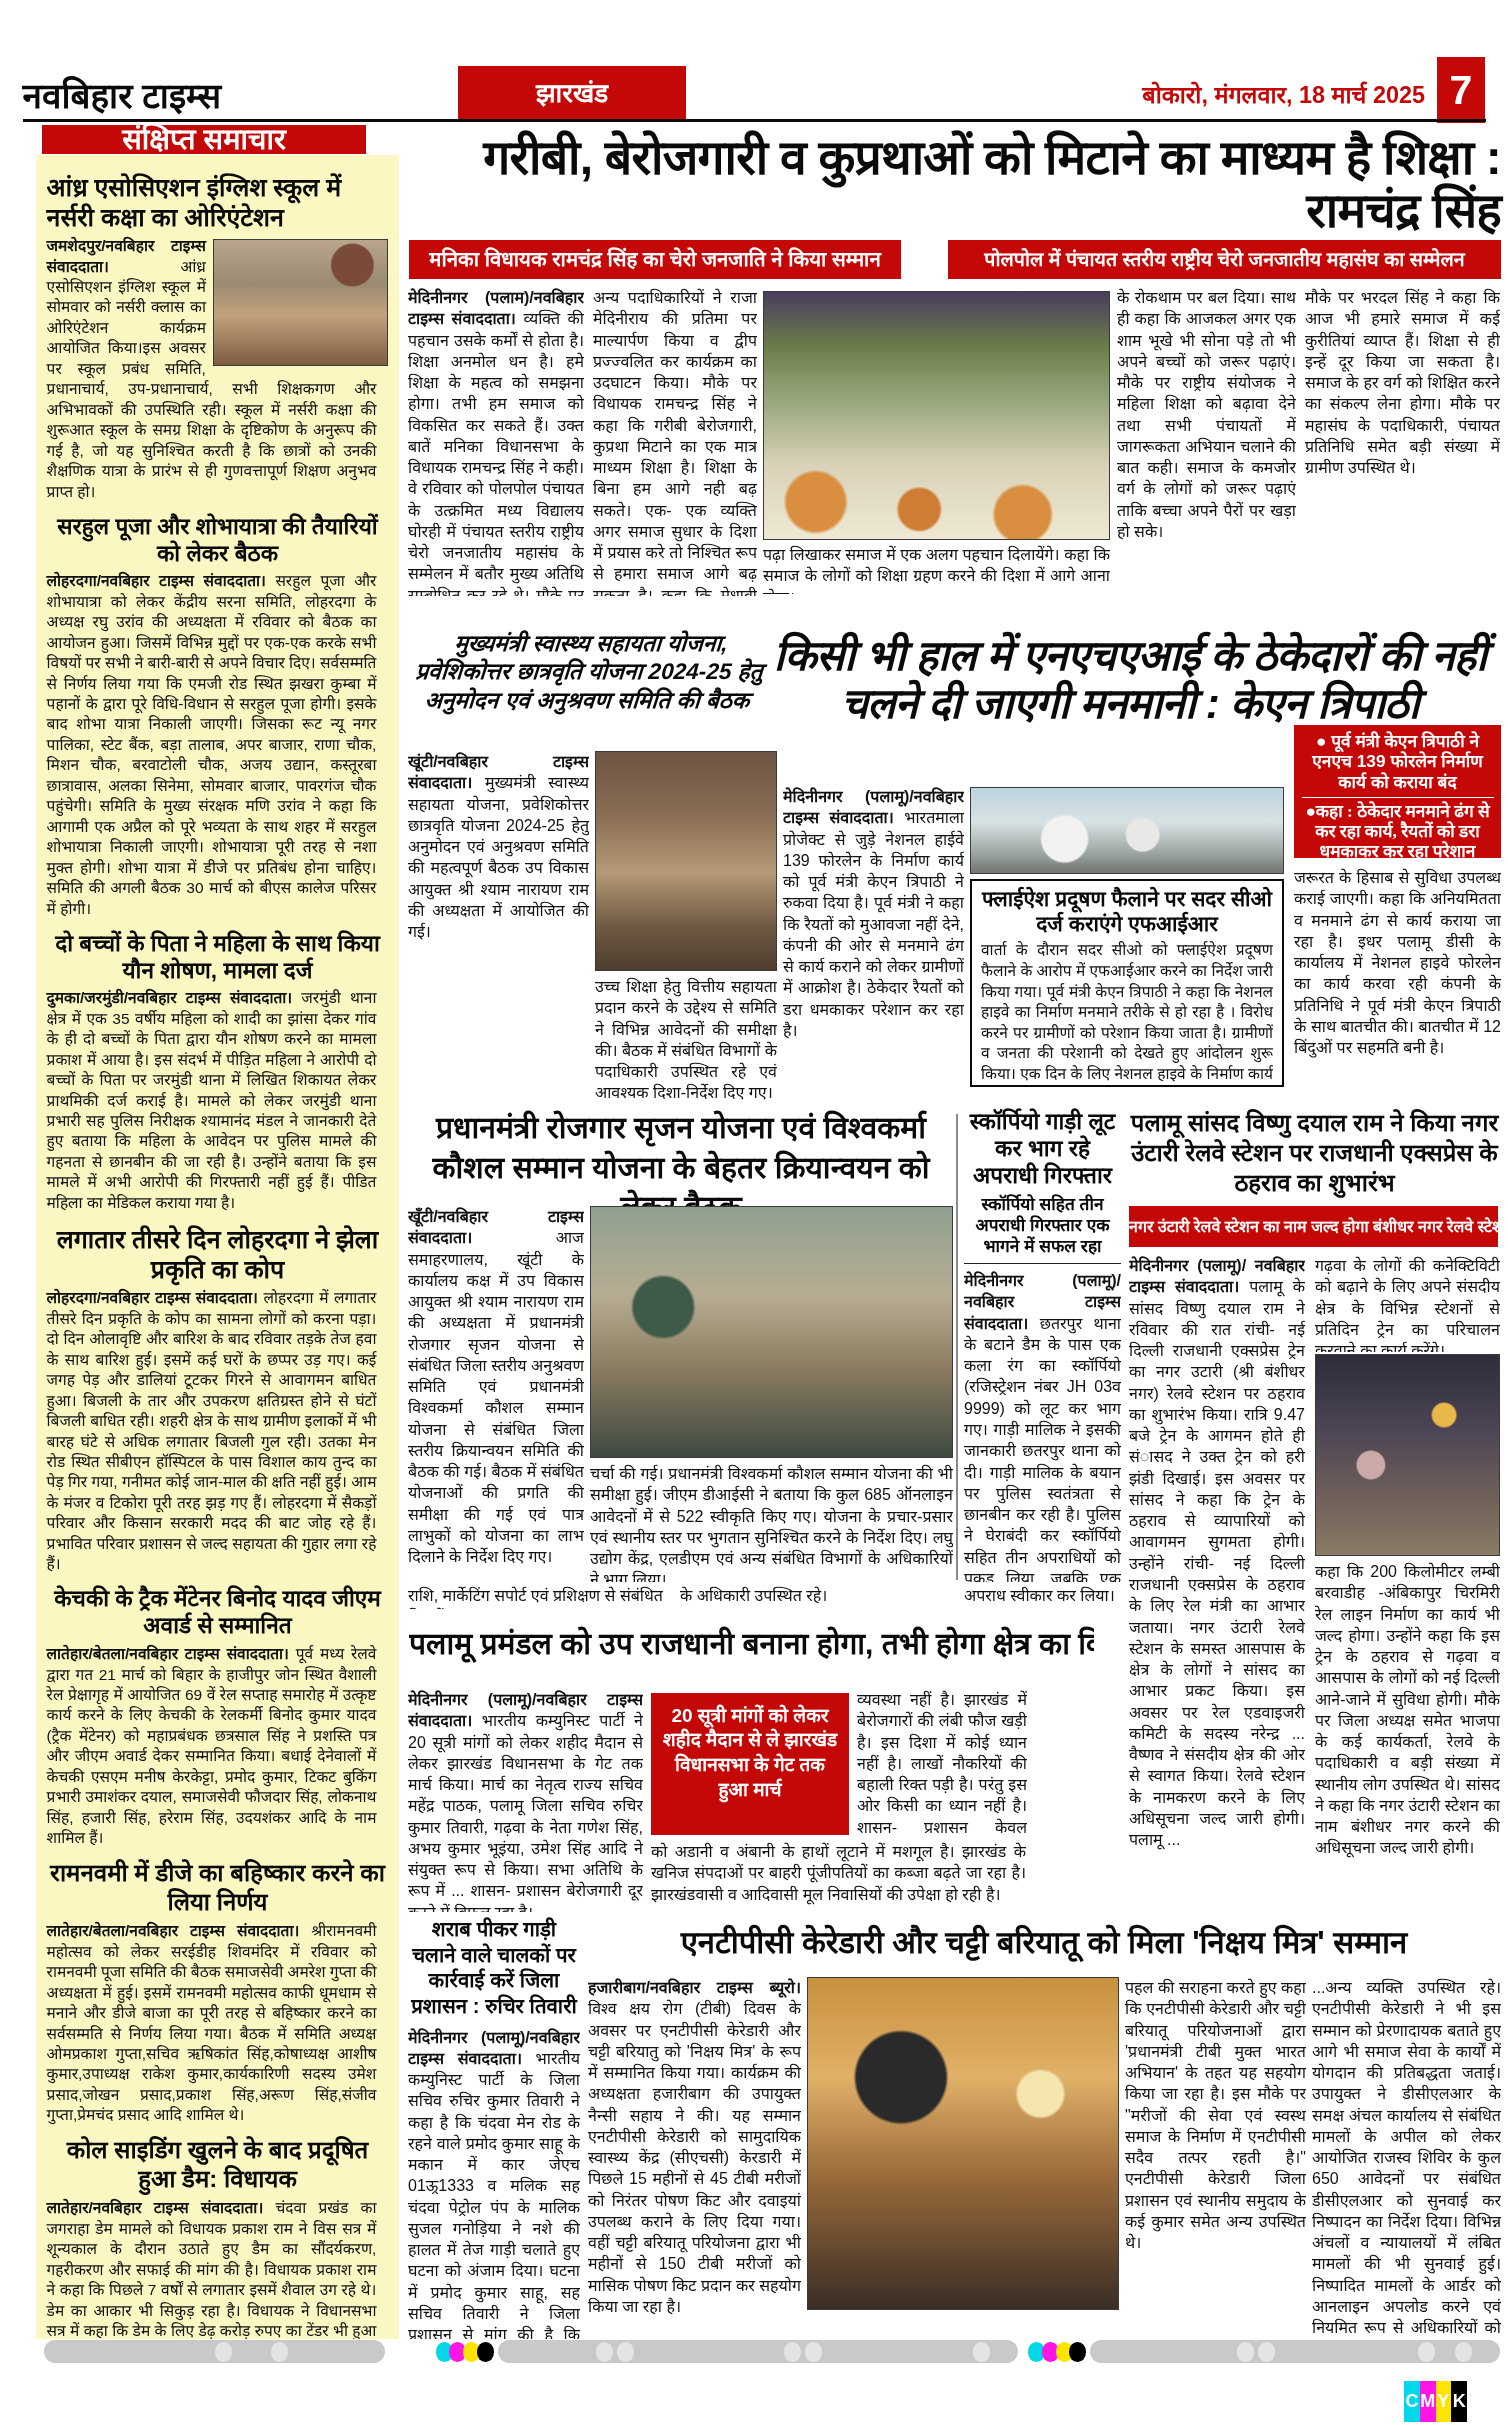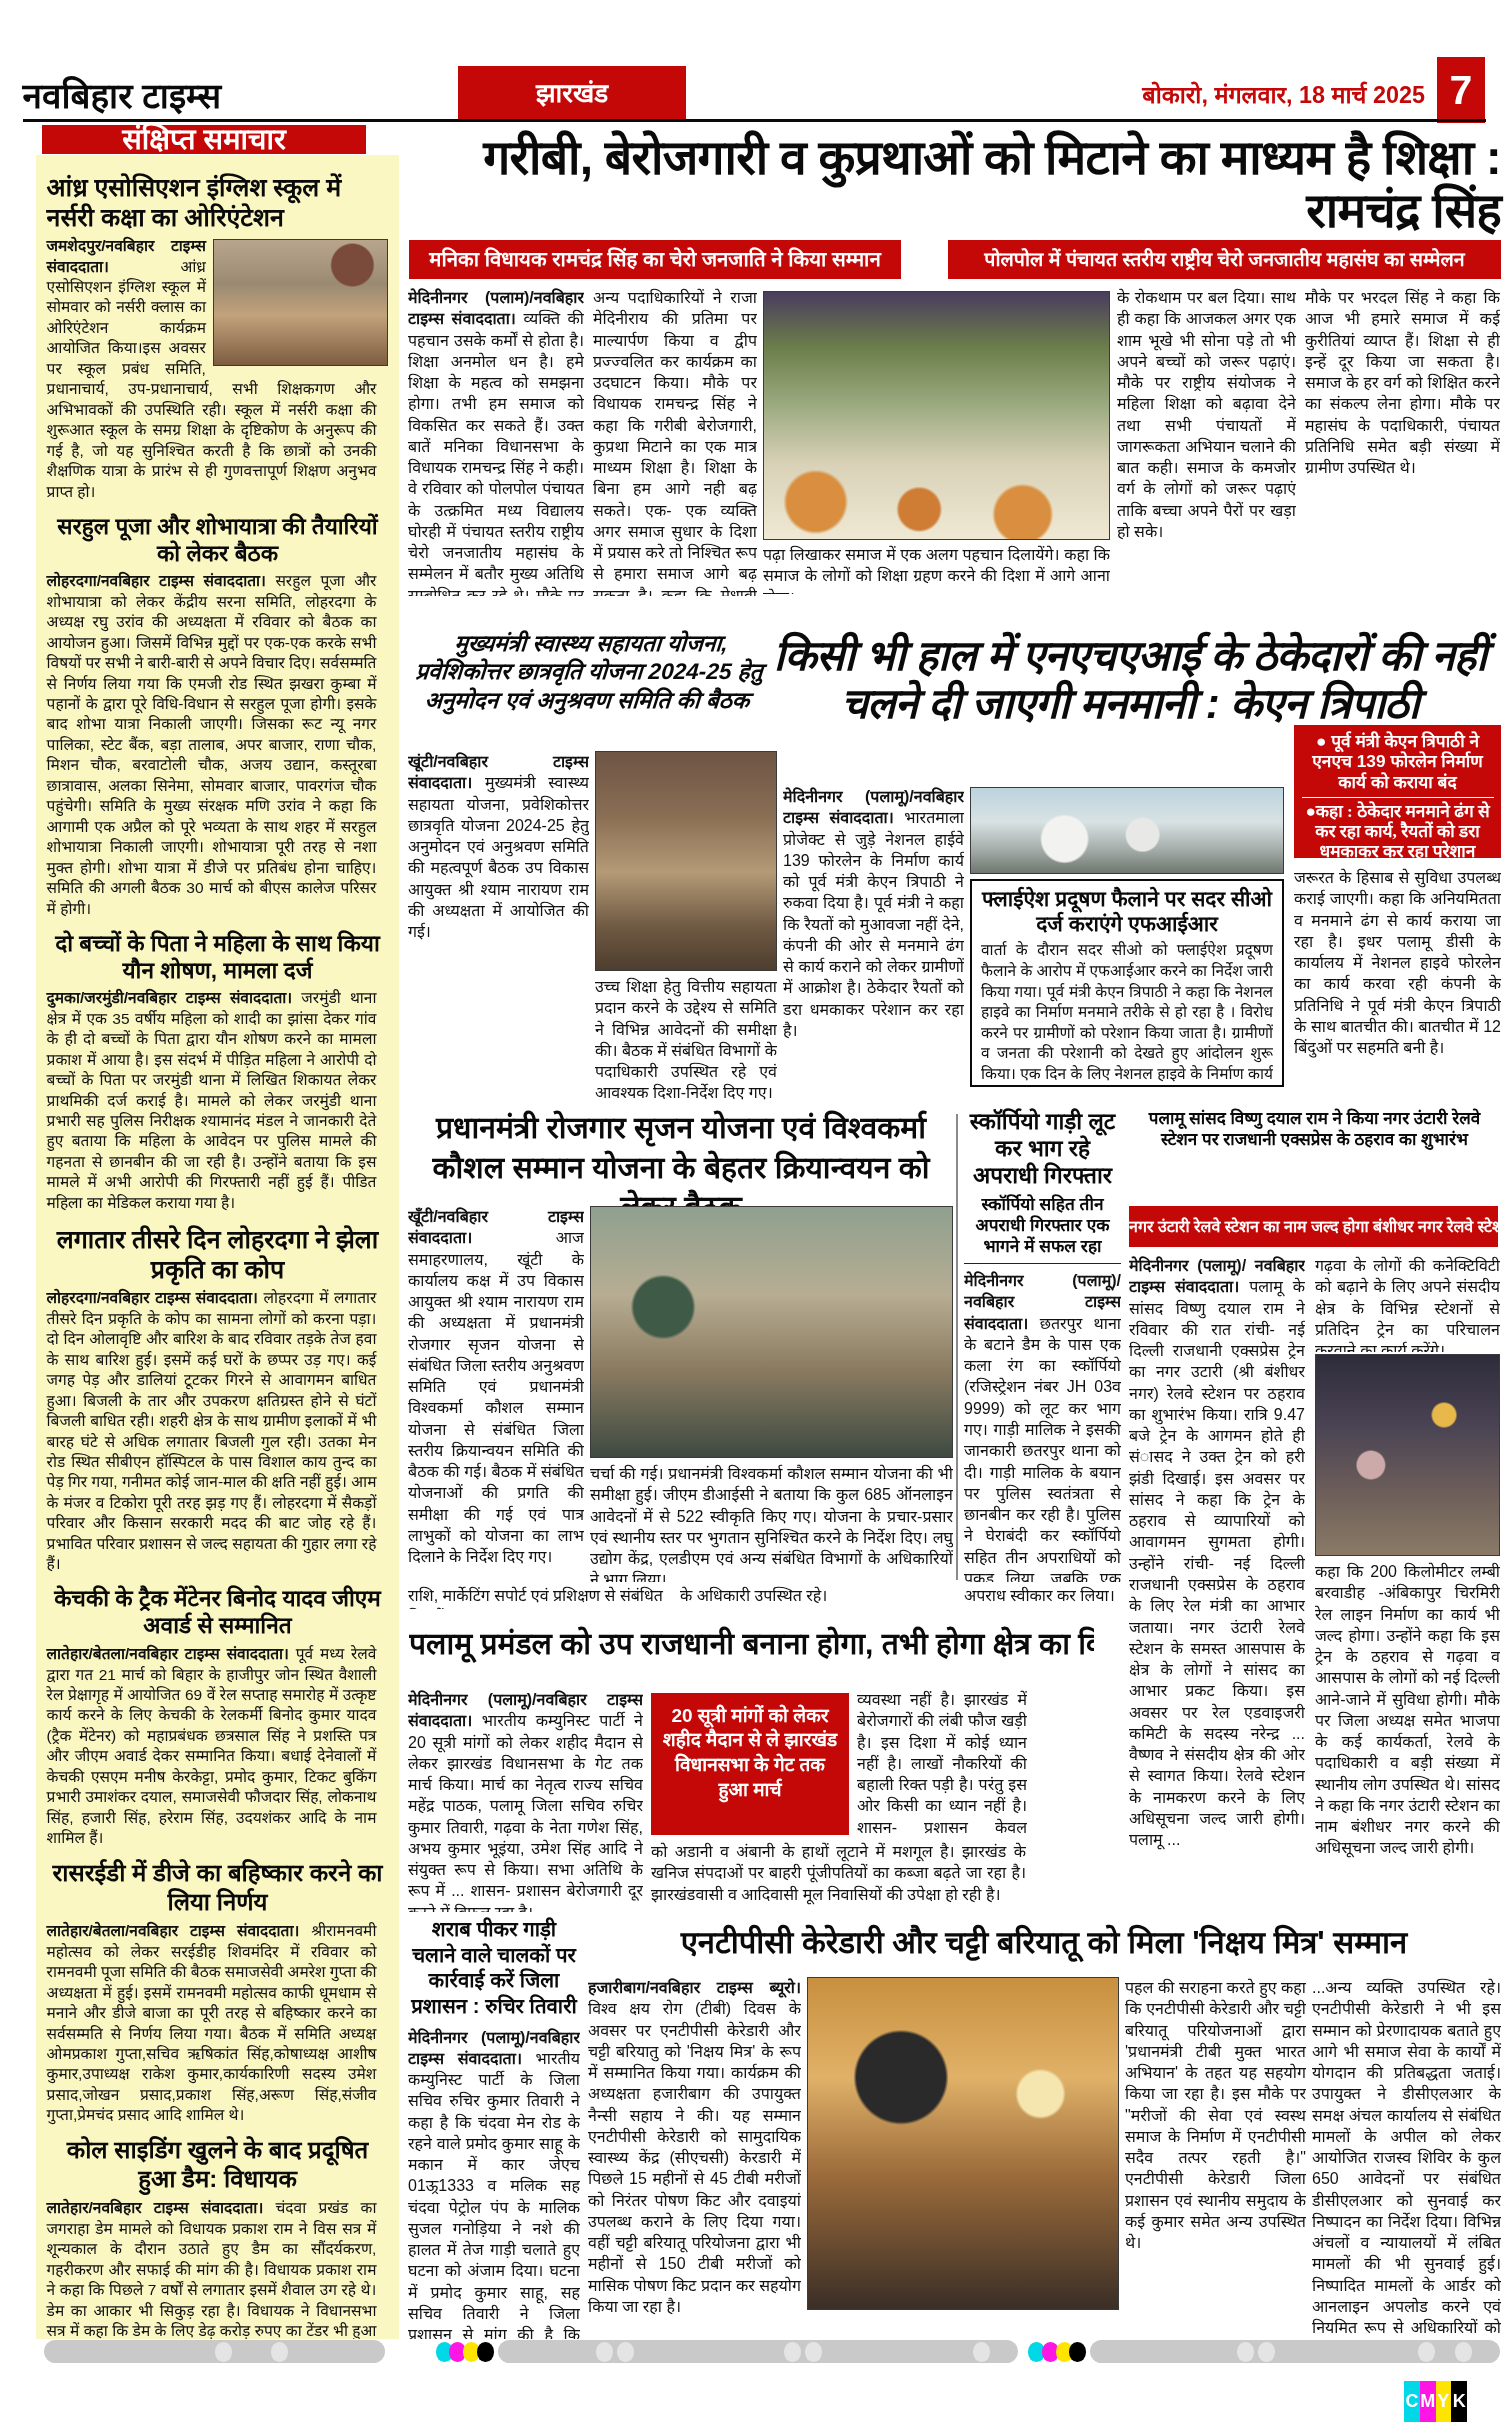--- a/index.html
+++ b/index.html
@@ -46,21 +46,21 @@
 
   <h3>दो बच्चों के पिता ने महिला के साथ किया यौन शोषण, मामला दर्ज</h3>
   <p><b class="byline">दुमका/जरमुंडी/नवबिहार टाइम्स संवाददाता।</b> <span>जरमुंडी थाना क्षेत्र में एक 35 वर्षीय महिला को शादी का झांसा देकर गांव के ही दो बच्चों के पिता द्वारा यौन शोषण करने का मामला प्रकाश में आया है। इस संदर्भ में पीड़ित महिला ने आरोपी दो बच्चों के पिता पर जरमुंडी थाना में लिखित शिकायत लेकर प्राथमिकी दर्ज कराई है। मामले को लेकर जरमुंडी थाना प्रभारी सह पुलिस निरीक्षक श्यामानंद मंडल ने जानकारी देते हुए बताया कि महिला के आवेदन पर पुलिस मामले की गहनता से छानबीन की जा रही है। उन्होंने बताया कि इस मामले में अभी आरोपी की गिरफ्तारी नहीं हुई हैं। पीडित महिला का मेडिकल कराया गया है।</span></p>
 
   <h3 style="font-size:25px;">लगातार तीसरे दिन लोहरदगा ने झेला प्रकृति का कोप</h3>
   <p><b class="byline">लोहरदगा/नवबिहार टाइम्स संवाददाता।</b> <span>लोहरदगा में लगातार तीसरे दिन प्रकृति के कोप का सामना लोगों को करना पड़ा। दो दिन ओलावृष्टि और बारिश के बाद रविवार तड़के तेज हवा के साथ बारिश हुई। इसमें कई घरों के छप्पर उड़ गए। कई जगह पेड़ और डालियां टूटकर गिरने से आवागमन बाधित हुआ। बिजली के तार और उपकरण क्षतिग्रस्त होने से घंटों बिजली बाधित रही। शहरी क्षेत्र के साथ ग्रामीण इलाकों में भी बारह घंटे से अधिक लगातार बिजली गुल रही। उतका मेन रोड स्थित सीबीएन हॉस्पिटल के पास विशाल काय तुन्द का पेड़ गिर गया, गनीमत कोई जान-माल की क्षति नहीं हुई। आम के मंजर व टिकोरा पूरी तरह झड़ गए हैं। लोहरदगा में सैकड़ों परिवार और किसान सरकारी मदद की बाट जोह रहे हैं। प्रभावित परिवार प्रशासन से जल्द सहायता की गुहार लगा रहे हैं।</span></p>
 
   <h3>केचकी के ट्रैक मेंटेनर बिनोद यादव जीएम अवार्ड से सम्मानित</h3>
   <p><b class="byline">लातेहार/बेतला/नवबिहार टाइम्स संवाददाता।</b> <span>पूर्व मध्य रेलवे द्वारा गत 21 मार्च को बिहार के हाजीपुर जोन स्थित वैशाली रेल प्रेक्षागृह में आयोजित 69 वें रेल सप्ताह समारोह में उत्कृष्ट कार्य करने के लिए केचकी के रेलकर्मी बिनोद कुमार यादव (ट्रैक मेंटेनर) को महाप्रबंधक छत्रसाल सिंह ने प्रशस्ति पत्र और जीएम अवार्ड देकर सम्मानित किया। बधाई देनेवालों में केचकी एसएम मनीष केरकेट्टा, प्रमोद कुमार, टिकट बुकिंग प्रभारी उमाशंकर दयाल, समाजसेवी फौजदार सिंह, लोकनाथ सिंह, हजारी सिंह, हरेराम सिंह, उदयशंकर आदि के नाम शामिल हैं।</span></p>
 
-  <h3 style="font-size:24px;">रासरईडी में डीजे का बहिष्कार करने का लिया निर्णय</h3>
+  <h3 style="font-size:24px;">रामनवमी में डीजे का बहिष्कार करने का लिया निर्णय</h3>
   <p><b class="byline">लातेहार/बेतला/नवबिहार टाइम्स संवाददाता।</b> <span>श्रीरामनवमी महोत्सव को लेकर सरईडीह शिवमंदिर में रविवार को रामनवमी पूजा समिति की बैठक समाजसेवी अमरेश गुप्ता की अध्यक्षता में हुई। इसमें रामनवमी महोत्सव काफी धूमधाम से मनाने और डीजे बाजा का पूरी तरह से बहिष्कार करने का सर्वसम्मति से निर्णय लिया गया। बैठक में समिति अध्यक्ष ओमप्रकाश गुप्ता,सचिव ऋषिकांत सिंह,कोषाध्यक्ष आशीष कुमार,उपाध्यक्ष राकेश कुमार,कार्यकारिणी सदस्य उमेश प्रसाद,जोखन प्रसाद,प्रकाश सिंह,अरूण सिंह,संजीव गुप्ता,प्रेमचंद प्रसाद आदि शामिल थे।</span></p>
 
   <h3 style="font-size:24px;">कोल साइडिंग खुलने के बाद प्रदूषित हुआ डैम: विधायक</h3>
   <p><b class="byline">लातेहार/नवबिहार टाइम्स संवाददाता।</b> <span>चंदवा प्रखंड का जगराहा डेम मामले को विधायक प्रकाश राम ने विस सत्र में शून्यकाल के दौरान उठाते हुए डैम का सौंदर्यकरण, गहरीकरण और सफाई की मांग की है। विधायक प्रकाश राम ने कहा कि पिछले 7 वर्षों से लगातार इसमें शैवाल उग रहे थे। डेम का आकार भी सिकुड़ रहा है। विधायक ने विधानसभा सत्र में कहा कि डेम के लिए डेढ़ करोड़ रुपए का टेंडर भी हुआ था, लेकिन स्थिति यथावत बनी हुई है। जो डेम में पानी सालों भर रहता था, उस डेम में पानी की जगह शैवाल दिख रहा है। यदि लगातार यही स्थिति बनी रही तो भविष्य में चंदवावासियों को पाने के लिए तरसना होगा।</span></p>
 
   <h3 style="font-size:23.4px;">जेबीकेएसएस प्रखंड प्रभारी के लिए 31 लोगों ने दिए प्रस्ताव</h3>
 
 </div>
 
 <div class="abs hd center" style="left:411px;top:132px;width:1090px;height:107px;font-size:48px;line-height:1.1;letter-spacing:-0.8px;text-align:right;">गरीबी, बेरोजगारी व कुप्रथाओं को मिटाने का माध्यम है शिक्षा : रामचंद्र सिंह</div>
@@ -110,21 +110,21 @@
 <div class="abs body-txt clip" style="left:680px;top:1585px;width:166px;height:24px;">के अधिकारी उपस्थित रहे।</div>
 
 <div class="vrule abs" style="left:956px;top:1114px;height:466px;"></div>
 <div class="abs clip" style="left:964px;top:1108px;width:157px;height:474px;">
   <div class="hd center" style="font-size:22.6px;line-height:1.2;">स्कॉर्पियो गाड़ी लूट कर भाग रहे अपराधी गिरफ्तार</div>
   <div class="hd center" style="font-size:17.3px;line-height:1.22;margin-top:4.5px;border-bottom:1.5px solid #222;padding-bottom:6px;">स्कॉर्पियो सहित तीन अपराधी गिरफ्तार एक भागने में सफल रहा</div>
   <div class="body-txt jus" style="margin-top:6px;"><b class="byline">मेदिनीनगर (पलामू)/नवबिहार टाइम्स संवाददाता।</b> <span>छतरपुर थाना के बटाने डैम के पास एक कला रंग का स्कॉर्पियो (रजिस्ट्रेशन नंबर JH 03व 9999) को लूट कर भाग गए। गाड़ी मालिक ने इसकी जानकारी छतरपुर थाना को दी। गाड़ी मालिक के बयान पर पुलिस स्वतंत्रता से छानबीन कर रही है। पुलिस ने घेराबंदी कर स्कॉर्पियो सहित तीन अपराधियों को पकड़ लिया, जबकि एक भागने में सफल रहा। अपराधी पुलिस की पूछताछ में देख विफलता के पास भी सहित रोड पर हो दुर्घटनाग्रस्त हो गया। पकड़े गए अपराधियों ने पूछताछ में अपना</span></div>
 </div>
 <div class="abs body-txt clip" style="left:964px;top:1585px;width:157px;height:24px;">अपराध स्वीकार कर लिया।</div>
 
-<div class="abs hd center" style="left:1129px;top:1108px;width:371px;height:93px;font-size:17px;line-height:1.25;">पलामू सांसद विष्णु दयाल राम ने किया नगर उंटारी रेलवे स्टेशन पर राजधानी एक्सप्रेस के ठहराव का शुभारंभ</div>
+<div class="abs hd center" style="left:1129px;top:1108px;width:371px;height:93px;font-size:24px;line-height:1.25;">पलामू सांसद विष्णु दयाल राम ने किया नगर उंटारी रेलवे स्टेशन पर राजधानी एक्सप्रेस के ठहराव का शुभारंभ</div>
 <div class="abs red center sub-red clip" style="left:1129px;top:1206px;width:369px;height:41px;font-size:16px;line-height:41px;white-space:nowrap;">नगर उंटारी रेलवे स्टेशन का नाम जल्द होगा बंशीधर नगर रेलवे स्टेशन : सांसद</div>
 <div class="abs body-txt jus clip" style="left:1129px;top:1255px;width:176px;height:653px;"><b class="byline">मेदिनीनगर (पलामू)/ नवबिहार टाइम्स संवाददाता।</b> <span>पलामू के सांसद विष्णु दयाल राम ने रविवार की रात रांची- नई दिल्ली राजधानी एक्सप्रेस ट्रेन का नगर उटारी (श्री बंशीधर नगर) रेलवे स्टेशन पर ठहराव का शुभारंभ किया। रात्रि 9.47 बजे ट्रेन के आगमन होते ही संासद ने उक्त ट्रेन को हरी झंडी दिखाई। इस अवसर पर सांसद ने कहा कि ट्रेन के ठहराव से व्यापारियों को आवागमन सुगमता होगी। उन्होंने रांची- नई दिल्ली राजधानी एक्सप्रेस के ठहराव के लिए रेल मंत्री का आभार जताया। नगर उंटारी रेलवे स्टेशन के समस्त आसपास के क्षेत्र के लोगों ने सांसद का आभार प्रकट किया। इस अवसर पर रेल एडवाइजरी कमिटी के सदस्य नरेन्द्र ... वैष्णव ने संसदीय क्षेत्र की ओर से स्वागत किया। रेलवे स्टेशन के नामकरण करने के लिए अधिसूचना जल्द जारी होगी। पलामू ...</span></div>
 <div class="abs body-txt jus clip" style="left:1315px;top:1255px;width:185px;height:97px;">गढ़वा के लोगों की कनेक्टिविटी को बढ़ाने के लिए अपने संसदीय क्षेत्र के विभिन्न स्टेशनों से प्रतिदिन ट्रेन का परिचालन करवाने का कार्य करेंगे।</div>
 <div class="abs photo" style="left:1315px;top:1354px;width:185px;height:202px;background:
      radial-gradient(circle at 70% 30%, #e8b84a 0 6%, transparent 7%),
      radial-gradient(circle at 30% 55%, #caa 0 8%, transparent 9%),
      linear-gradient(180deg,#2e2c3a 0%,#4a4354 35%,#6e5f5a 70%,#8a7a66 100%);"></div>
 <div class="abs body-txt jus clip" style="left:1315px;top:1561px;width:185px;height:347px;">कहा कि 200 किलोमीटर लम्बी बरवाडीह -अंबिकापुर चिरमिरी रेल लाइन निर्माण का कार्य भी जल्द होगा। उन्होंने कहा कि इस ट्रेन के ठहराव से गढ़वा व आसपास के लोगों को नई दिल्ली आने-जाने में सुविधा होगी। मौके पर जिला अध्यक्ष समेत भाजपा के कई कार्यकर्ता, रेलवे के पदाधिकारी व बड़ी संख्या में स्थानीय लोग उपस्थित थे। सांसद ने कहा कि नगर उंटारी स्टेशन का नाम बंशीधर नगर करने की अधिसूचना जल्द जारी होगी।</div>
 
 <div class="abs hd center clip" style="left:409px;top:1620px;width:685px;height:47px;font-size:30px;line-height:47px;white-space:nowrap;">पलामू प्रमंडल को उप राजधानी बनाना होगा, तभी होगा क्षेत्र का विकास : रुचिर तिवारी</div>

